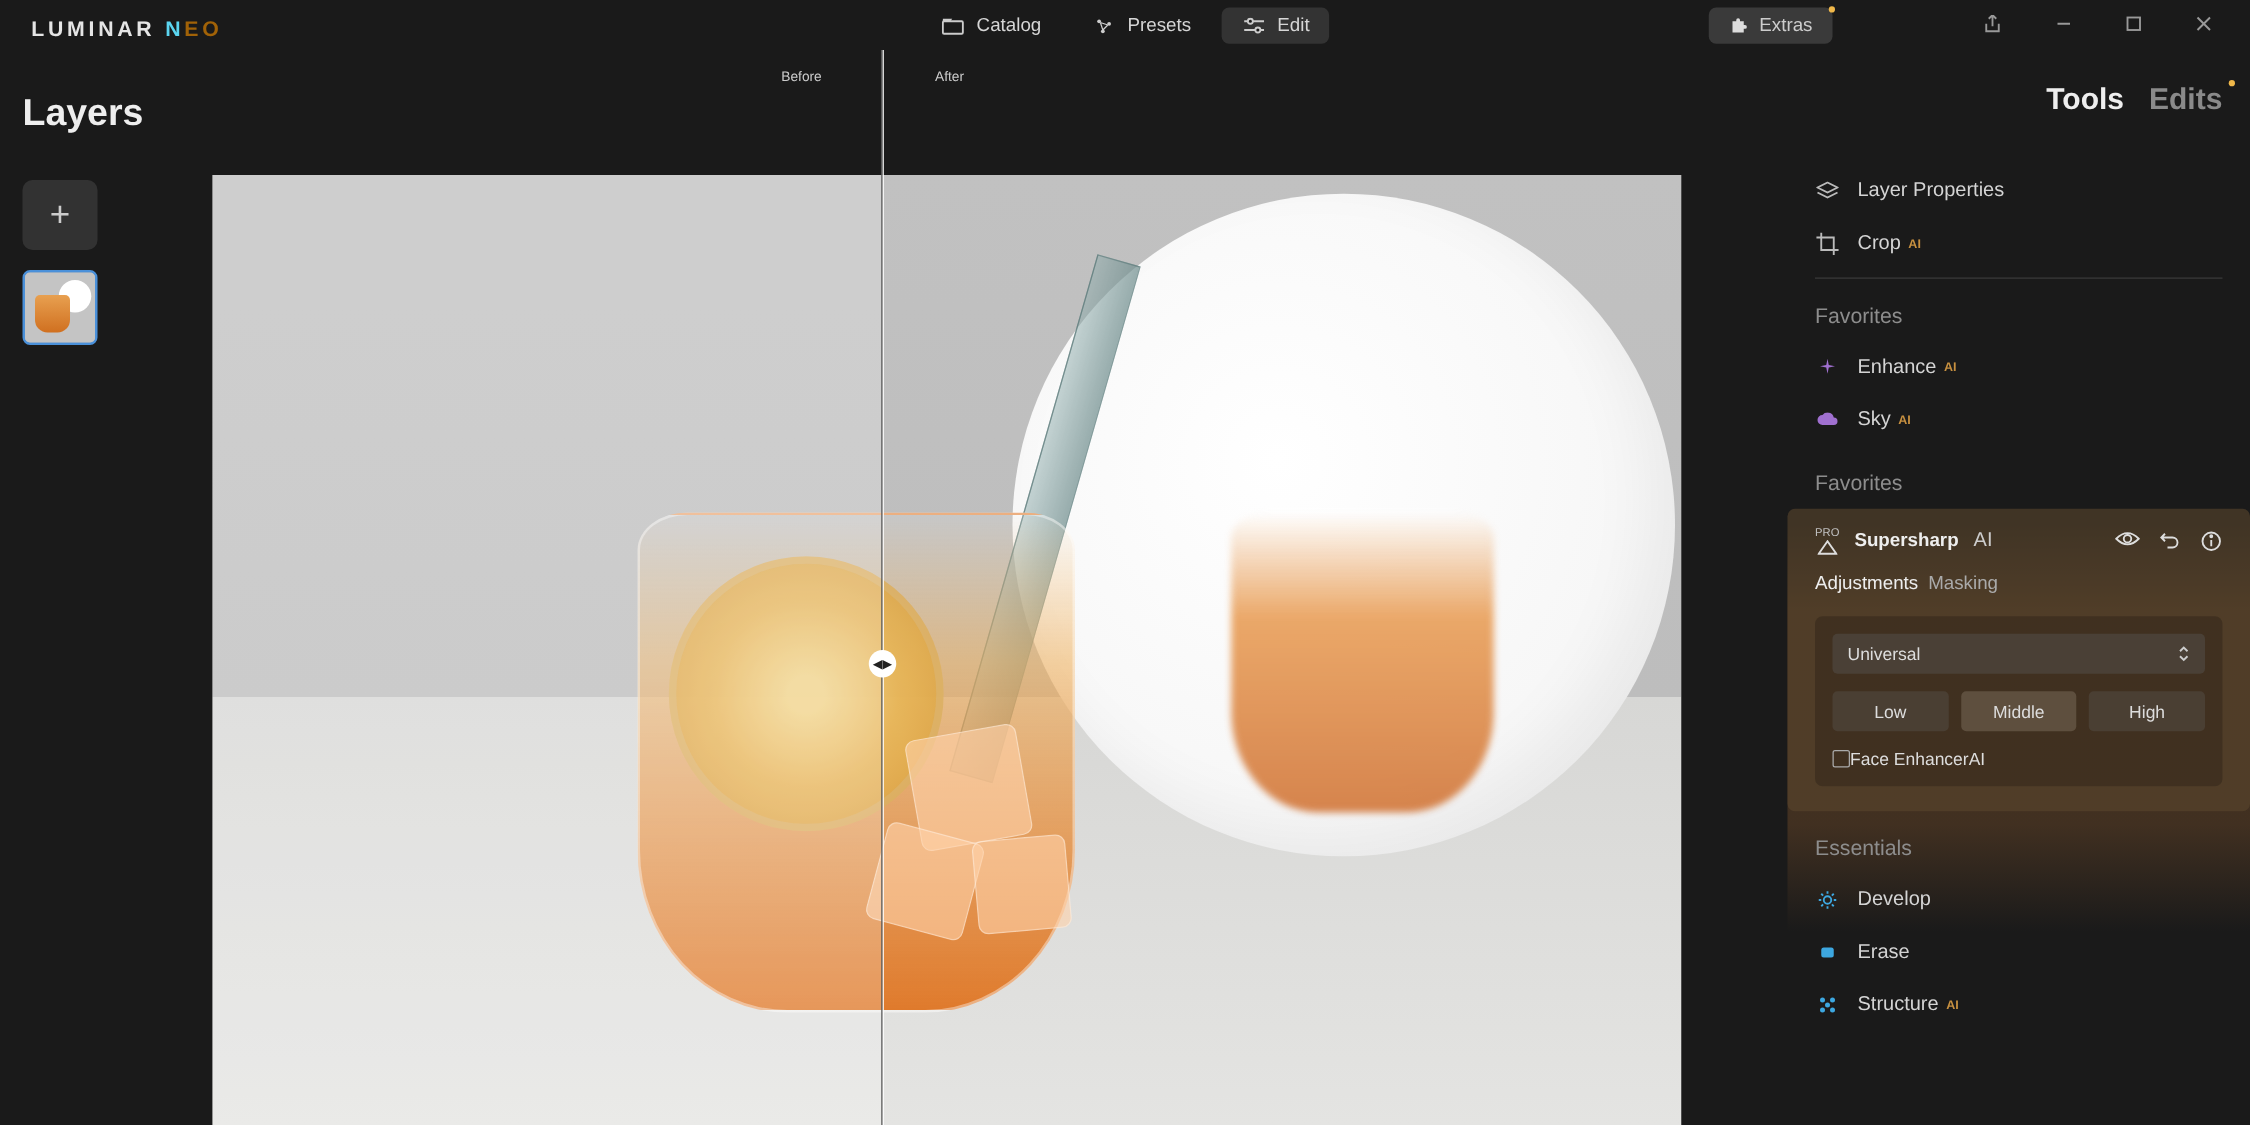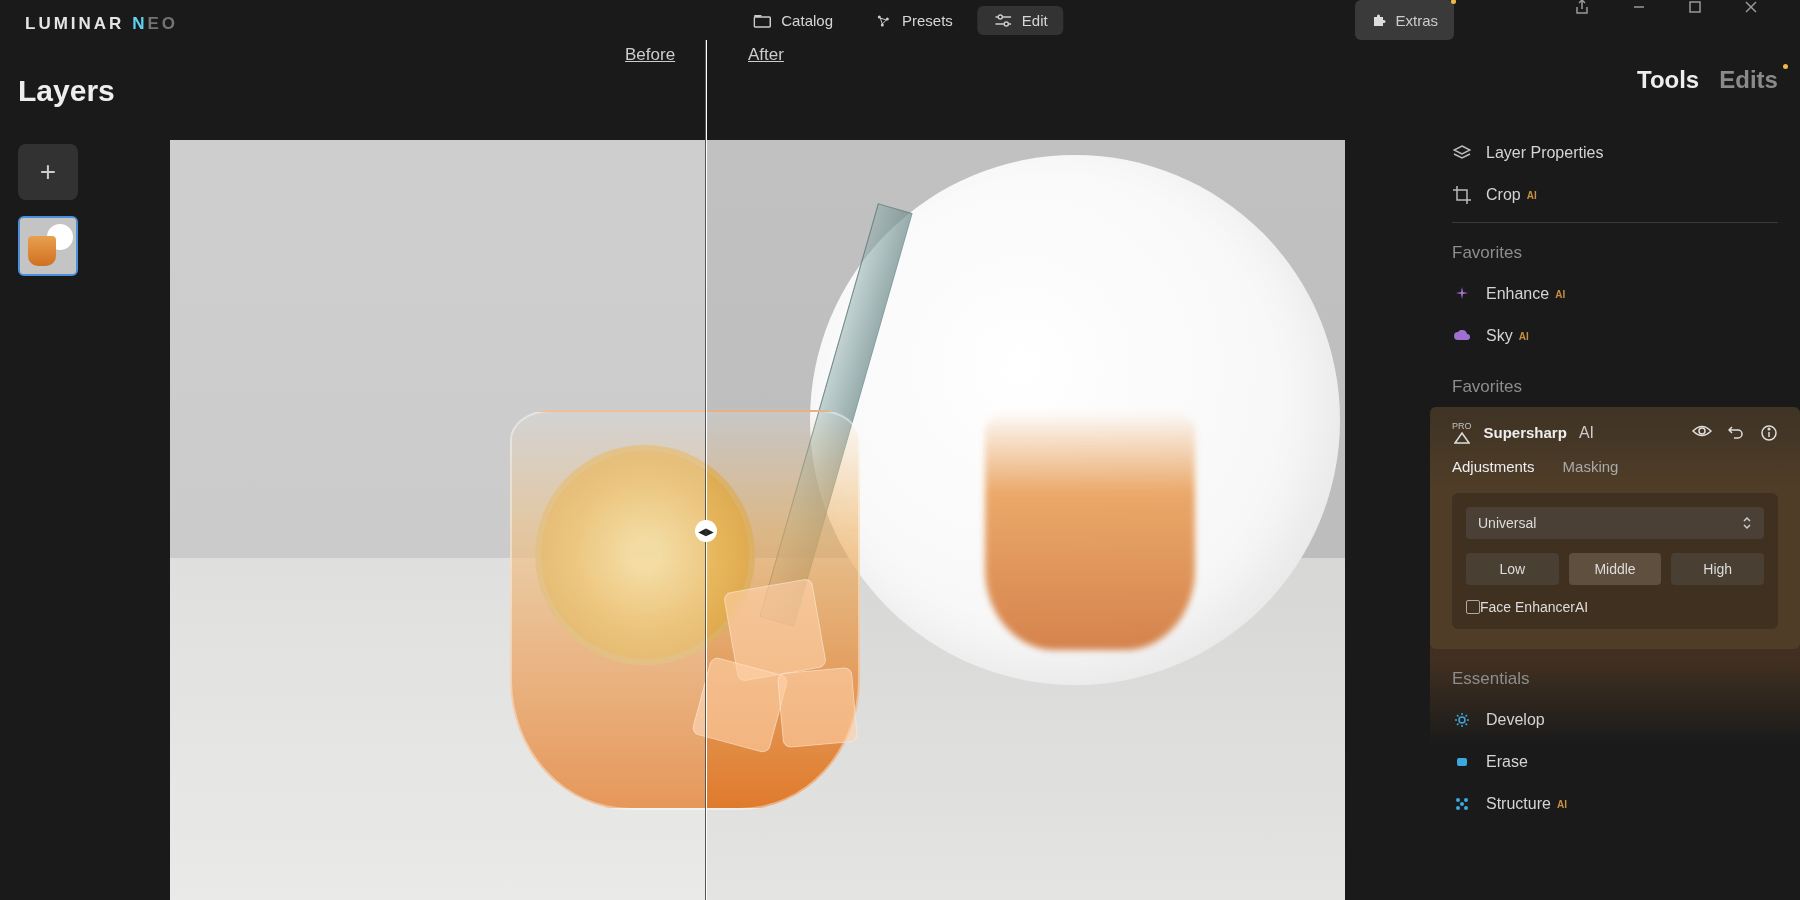--- a/index.html
+++ b/index.html
@@ -26,21 +26,21 @@
   .logo {
     position: absolute;
     left: 25px;
     top: 14px;
     font-weight: 600;
     font-size: 17px;
     letter-spacing: 3px;
     color: #e5e5e5;
   }
   .logo .neo1 { color: #5bd5f0; }
-  .logo .neo2 { color: #737373; margin-top: 37px; }
+  .logo .neo2 { color: #a16207; margin-top: 37px; }
   .top-center {
     position: absolute;
     left: 50%;
     transform: translateX(-50%);
     top: 6px;
     display: flex;
     gap: 8px;
   }
   .top-btn {
     display: flex;
@@ -50,24 +50,25 @@
     border-radius: 6px;
     font-size: 15px;
     color: #d6d6d6;
     cursor: pointer;
   }
   .top-btn.active {
     background: #333;
   }
   .topbar-right {
     position: absolute;
-    right: 16px;
+    right: 4px;
     top: 0;
     height: 40px;
     display: flex;
+    align-items: center;
   }
   .extras-btn {
     background: #3a3a3a;
     border-radius: 6px;
     padding: 6px 16px;
     font-size: 15px;
     display: flex;
     align-items: center;
     gap: 8px;
     margin-right: 120px;
@@ -133,25 +134,24 @@
     position: absolute;
     left: 170px;
     top: 140px;
     width: 1175px;
     height: 760px;
     background: #c8c8c8;
     overflow: hidden;
   }
   .before-label, .after-label {
     position: absolute;
-    top: 45px;
-    font-size: 17px;
+    top: 56px;
+    font-size: 11px;
     color: #ccc;
     z-index: 15;
-    text-decoration: underline;
   }
   .before-label { left: 625px; }
   .after-label { left: 748px; }
 
   .compare-line {
     position: absolute;
     left: 705px;
     top: 40px;
     width: 2px;
     height: 860px;
@@ -307,21 +307,21 @@
     display:flex;
     align-items:center;
     padding: 14px 0;
     gap: 12px;
     cursor:pointer;
   }
   .supersharp-header .title { font-weight:600; color:#eee; font-size:15px; }
   .ss-icons { margin-left:auto; display:flex; gap:16px; color:#ccc; }
   .ss-icons span { cursor:pointer; }
 
-  .subtabs { display:flex; gap:28px; font-size:15px; margin-bottom: 18px; }
+  .subtabs { display:flex; gap:8px; font-size:15px; margin-bottom: 18px; }
   .subtab { color:#aaa; cursor:pointer; }
   .subtab.active { color:#eee; }
 
   .inner-panel { background: rgba(0,0,0,0.2); border-radius:6px; padding: 14px; }
   .select-box {
     background: #4a4036;
     border-radius:4px;
     padding: 8px 12px;
     font-size:14px;
     color:#ddd;

